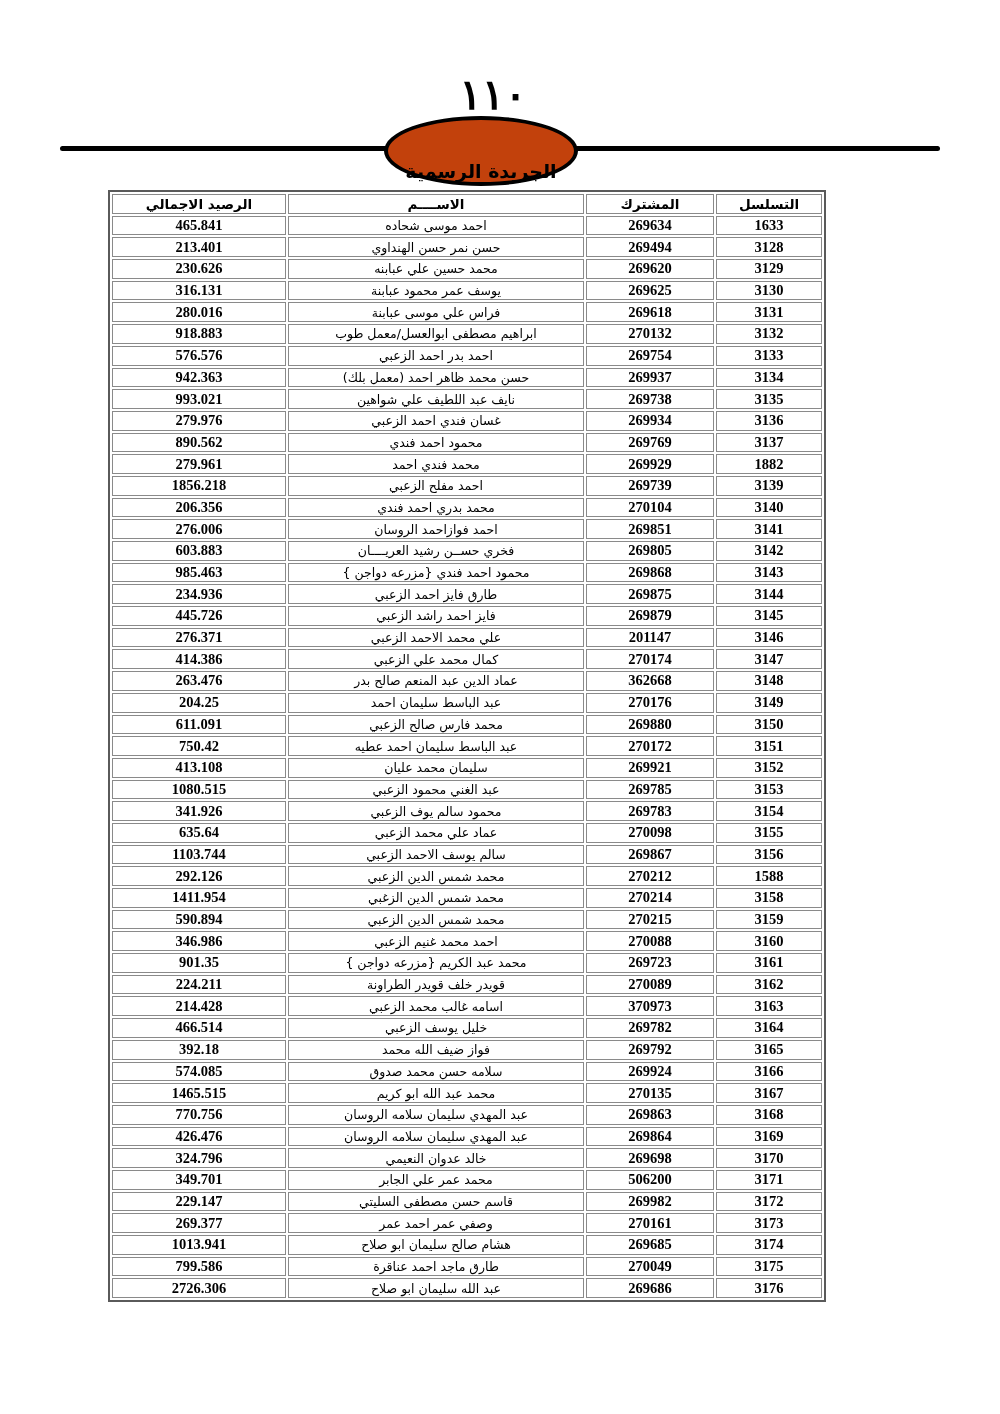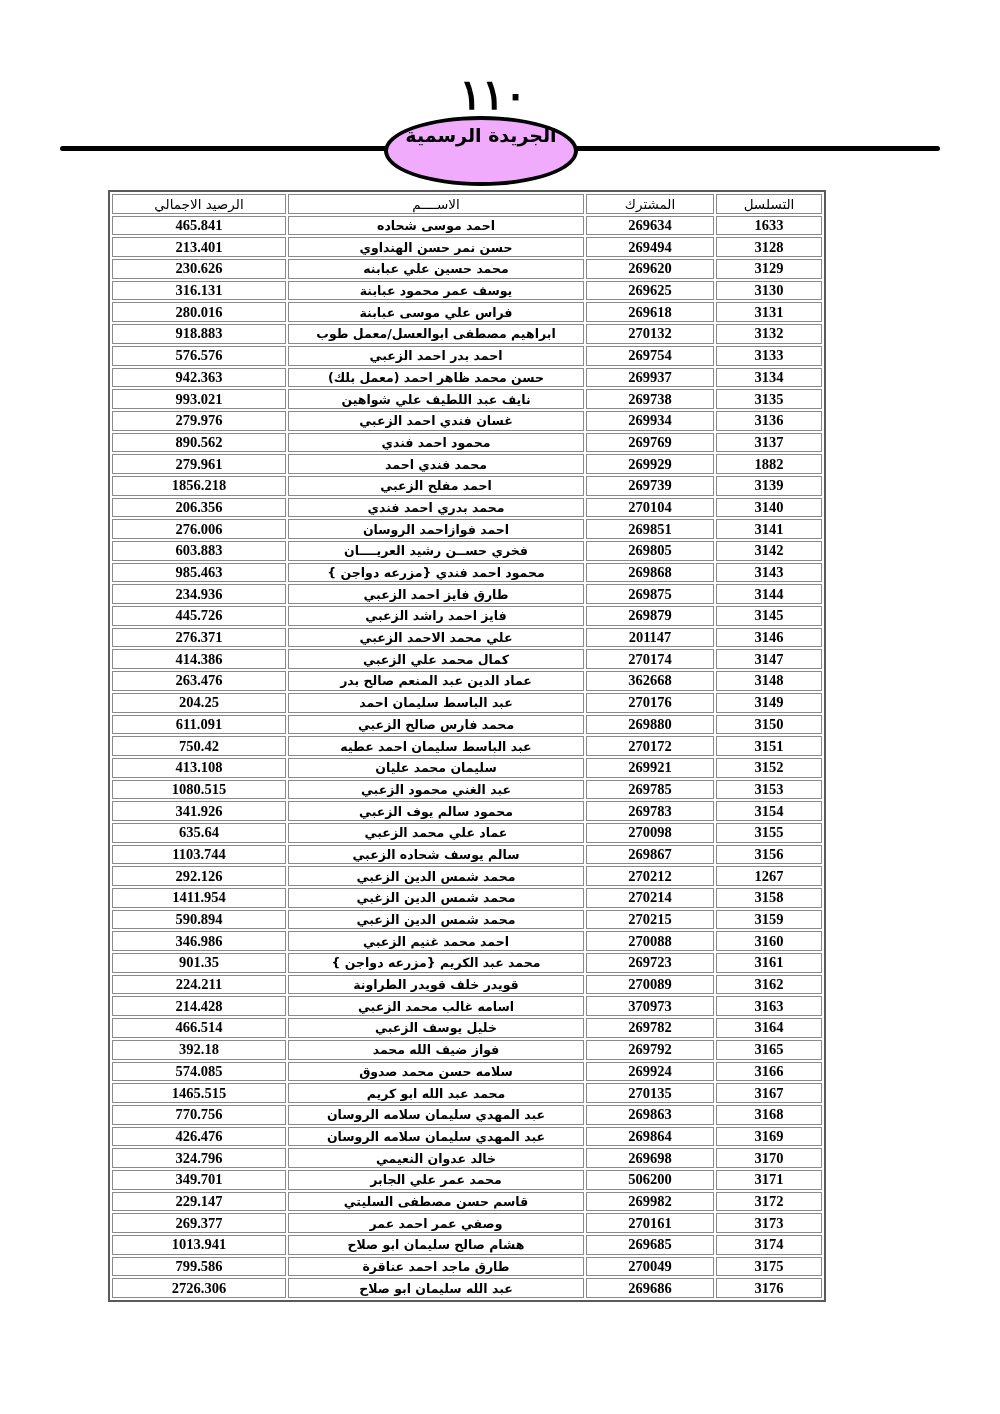--- a/index.html
+++ b/index.html
@@ -19,23 +19,23 @@
     letter-spacing:2px;
     font-family:"DejaVu Serif","Liberation Serif",serif;
     margin-left:16px;
   }
   .rule-line{
     position:absolute;top:146px;left:60px;width:880px;height:5px;
     background:#000;border-radius:3px;z-index:1;
   }
   .banner-ellipse{
     position:absolute;top:116px;left:384px;width:186px;height:62px;
-    background:#f0abfc;border:4px solid #000;border-radius:50%;
+    background:#c2410c;border:4px solid #000;border-radius:50%;
     z-index:2;
-    display:flex;align-items:flex-start;justify-content:center;
+    display:flex;align-items:flex-end;justify-content:center;
   }
   .banner-ellipse .banner-title{
     font-size:19px;font-weight:bold;direction:rtl;
     padding-top:4px;
   }
   .gazette-table{
     position:absolute;top:190px;left:108px;width:712px;
     direction:rtl;
     border-collapse:separate;border-spacing:2px;
     border:2px solid #5a5a5a;
@@ -44,34 +44,34 @@
   }
   .gazette-table th,.gazette-table td{
     border:1px solid #8a8a8a;
     background:#fff;
     text-align:center;vertical-align:middle;
     height:17.7px;
     padding:0 2px;
     overflow:hidden;white-space:nowrap;
   }
   .gazette-table th{
-    font-size:13.5px;font-weight:normal;
+    font-size:13.5px;font-weight:bold;
   }
   col.c-serial{width:106px;}
   col.c-subscriber{width:128px;}
   col.c-name{width:296px;}
   col.c-balance{width:174px;}
   .num{
     font-family:"Liberation Serif","DejaVu Serif",serif;
     font-weight:bold;font-size:14.5px;
     direction:ltr;
   }
   .arabic{
     font-family:"DejaVu Sans",sans-serif;
-    font-weight:bold;font-size:12.5px;
+    font-weight:normal;font-size:12.5px;
   }
 </style>
 </head>
 <body>
 
 <div class="page">
 
   <div class="page-number">١١٠</div>
 
   <div class="rule-line"></div>
@@ -266,25 +266,25 @@
         </tr>
         <tr>
           <td class="num">3155</td>
           <td class="num">270098</td>
           <td class="arabic">عماد علي محمد الزعبي</td>
           <td class="num">635.64</td>
         </tr>
         <tr>
           <td class="num">3156</td>
           <td class="num">269867</td>
-          <td class="arabic">سالم يوسف شحاده الزعبي</td>
+          <td class="arabic">سالم يوسف الاحمد الزعبي</td>
           <td class="num">1103.744</td>
         </tr>
         <tr>
-          <td class="num">1267</td>
+          <td class="num">1588</td>
           <td class="num">270212</td>
           <td class="arabic">محمد شمس الدين الزعبي</td>
           <td class="num">292.126</td>
         </tr>
         <tr>
           <td class="num">3158</td>
           <td class="num">270214</td>
           <td class="arabic">محمد شمس الدين الزغبي</td>
           <td class="num">1411.954</td>
         </tr>

